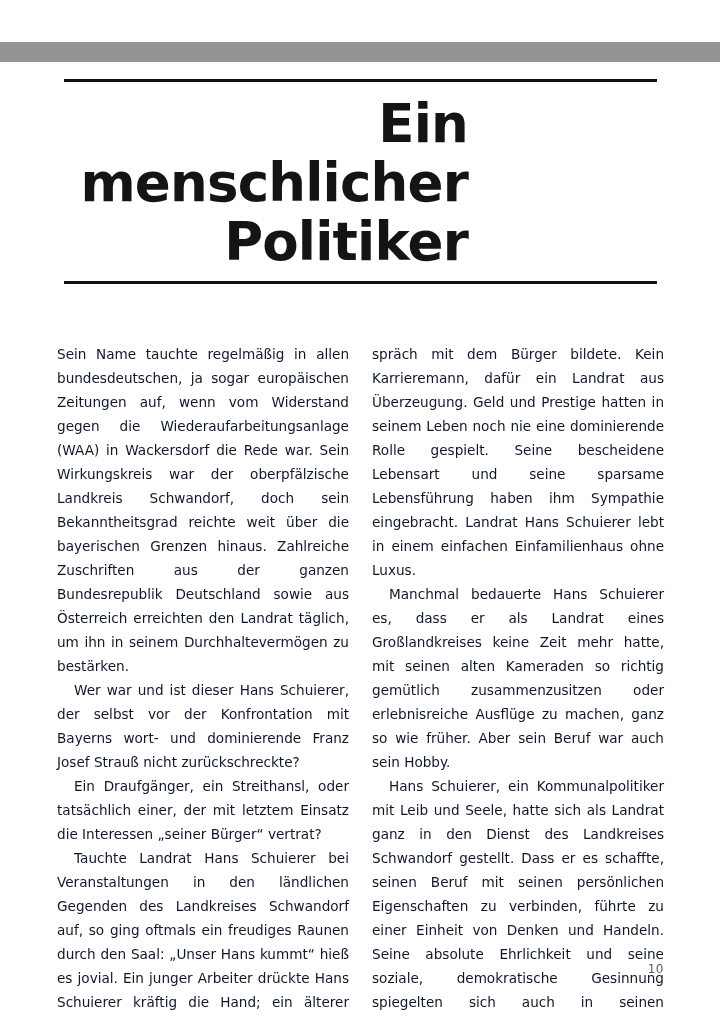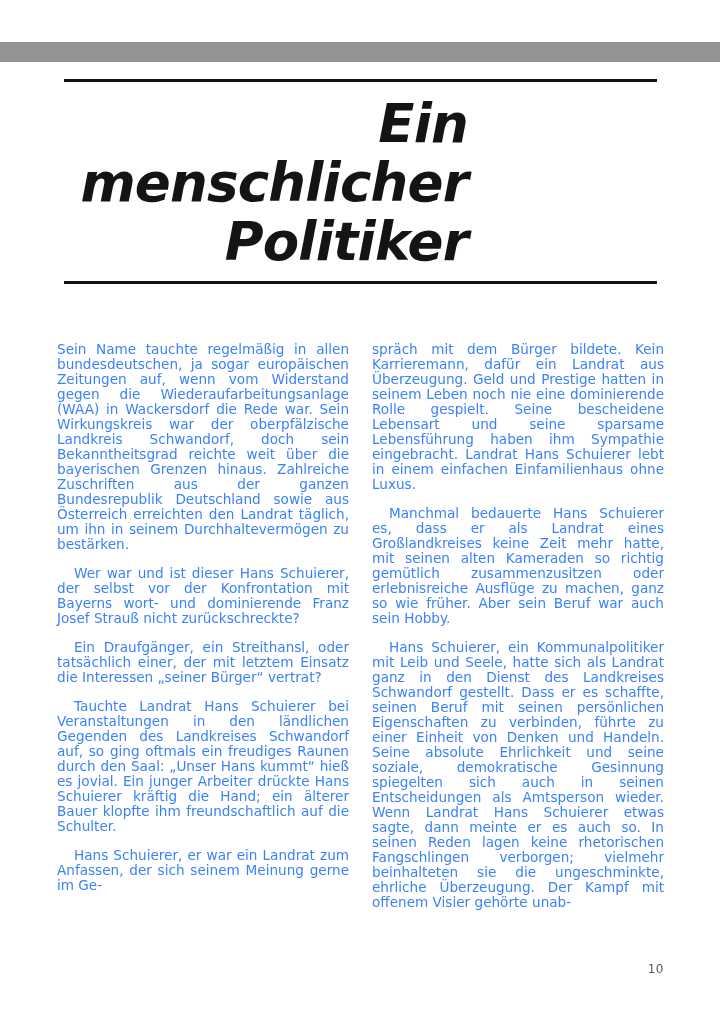--- a/index.html
+++ b/index.html
@@ -34,21 +34,20 @@
     top: 79px;
     width: 593px;
   }
   .rule {
     width: 100%;
     height: 3px;
     background: #111111;
   }
   #title-inner {
     padding: 12px 0 10px 0;
-    font-style: italic;
   }
   #headline {
     margin: 0;
     padding: 0;
     text-align: right;
     padding-right: 189px;
     font-family: "DejaVu Sans", "Liberation Sans", sans-serif;
     font-weight: 700;
     font-size: 53px;
     line-height: 59px;
@@ -68,29 +67,28 @@
     gap: 23px;
   }
   .column {
     width: 292px;
   }
   .column p {
     margin: 0;
     padding: 0;
     font-family: "DejaVu Sans", "Liberation Sans", sans-serif;
     font-size: 13.6px;
-    line-height: 15px;
+    line-height: 24px;
     text-align: justify;
     text-justify: inter-word;
-    color: #3b82f6;
+    color: #0f172a;
     hyphens: manual;
   }
   .column p.indent {
     text-indent: 17px;
-    margin-top: 14px;
   }
   .column p.last-line-left {
     text-align-last: left;
   }
 
   
   #folio {
     position: absolute;
     left: 0;
     top: 962px;

